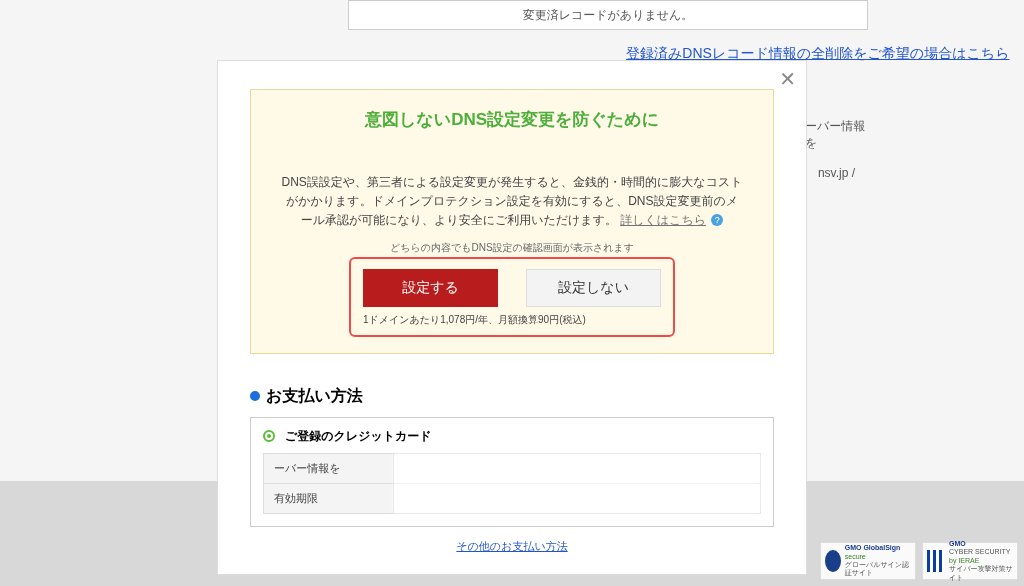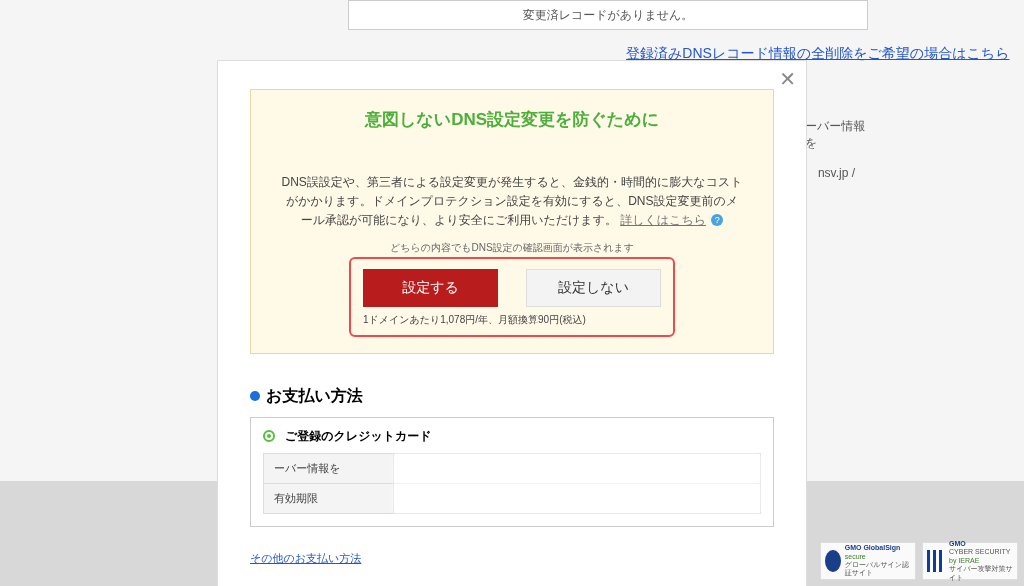--- a/index.html
+++ b/index.html
@@ -185,22 +185,22 @@
   background: #f4f4f4;
   width: 130px;
   color: #444;
 }
 .pay-table td.v {
   background: #fff;
   color: #ccc;
   filter: blur(2px);
 }
 .modal-footer-link {
-  text-align: left;
-  margin-top: 24px;
+  text-align: center;
+  margin-top: 12px;
   font-size: 11px;
 }
 .modal-footer-link a {
   color: #2255cc;
   text-decoration: underline;
 }
 .trust-badges {
   position: absolute;
   right: 6px; bottom: 6px;
   display: flex; gap: 6px;

